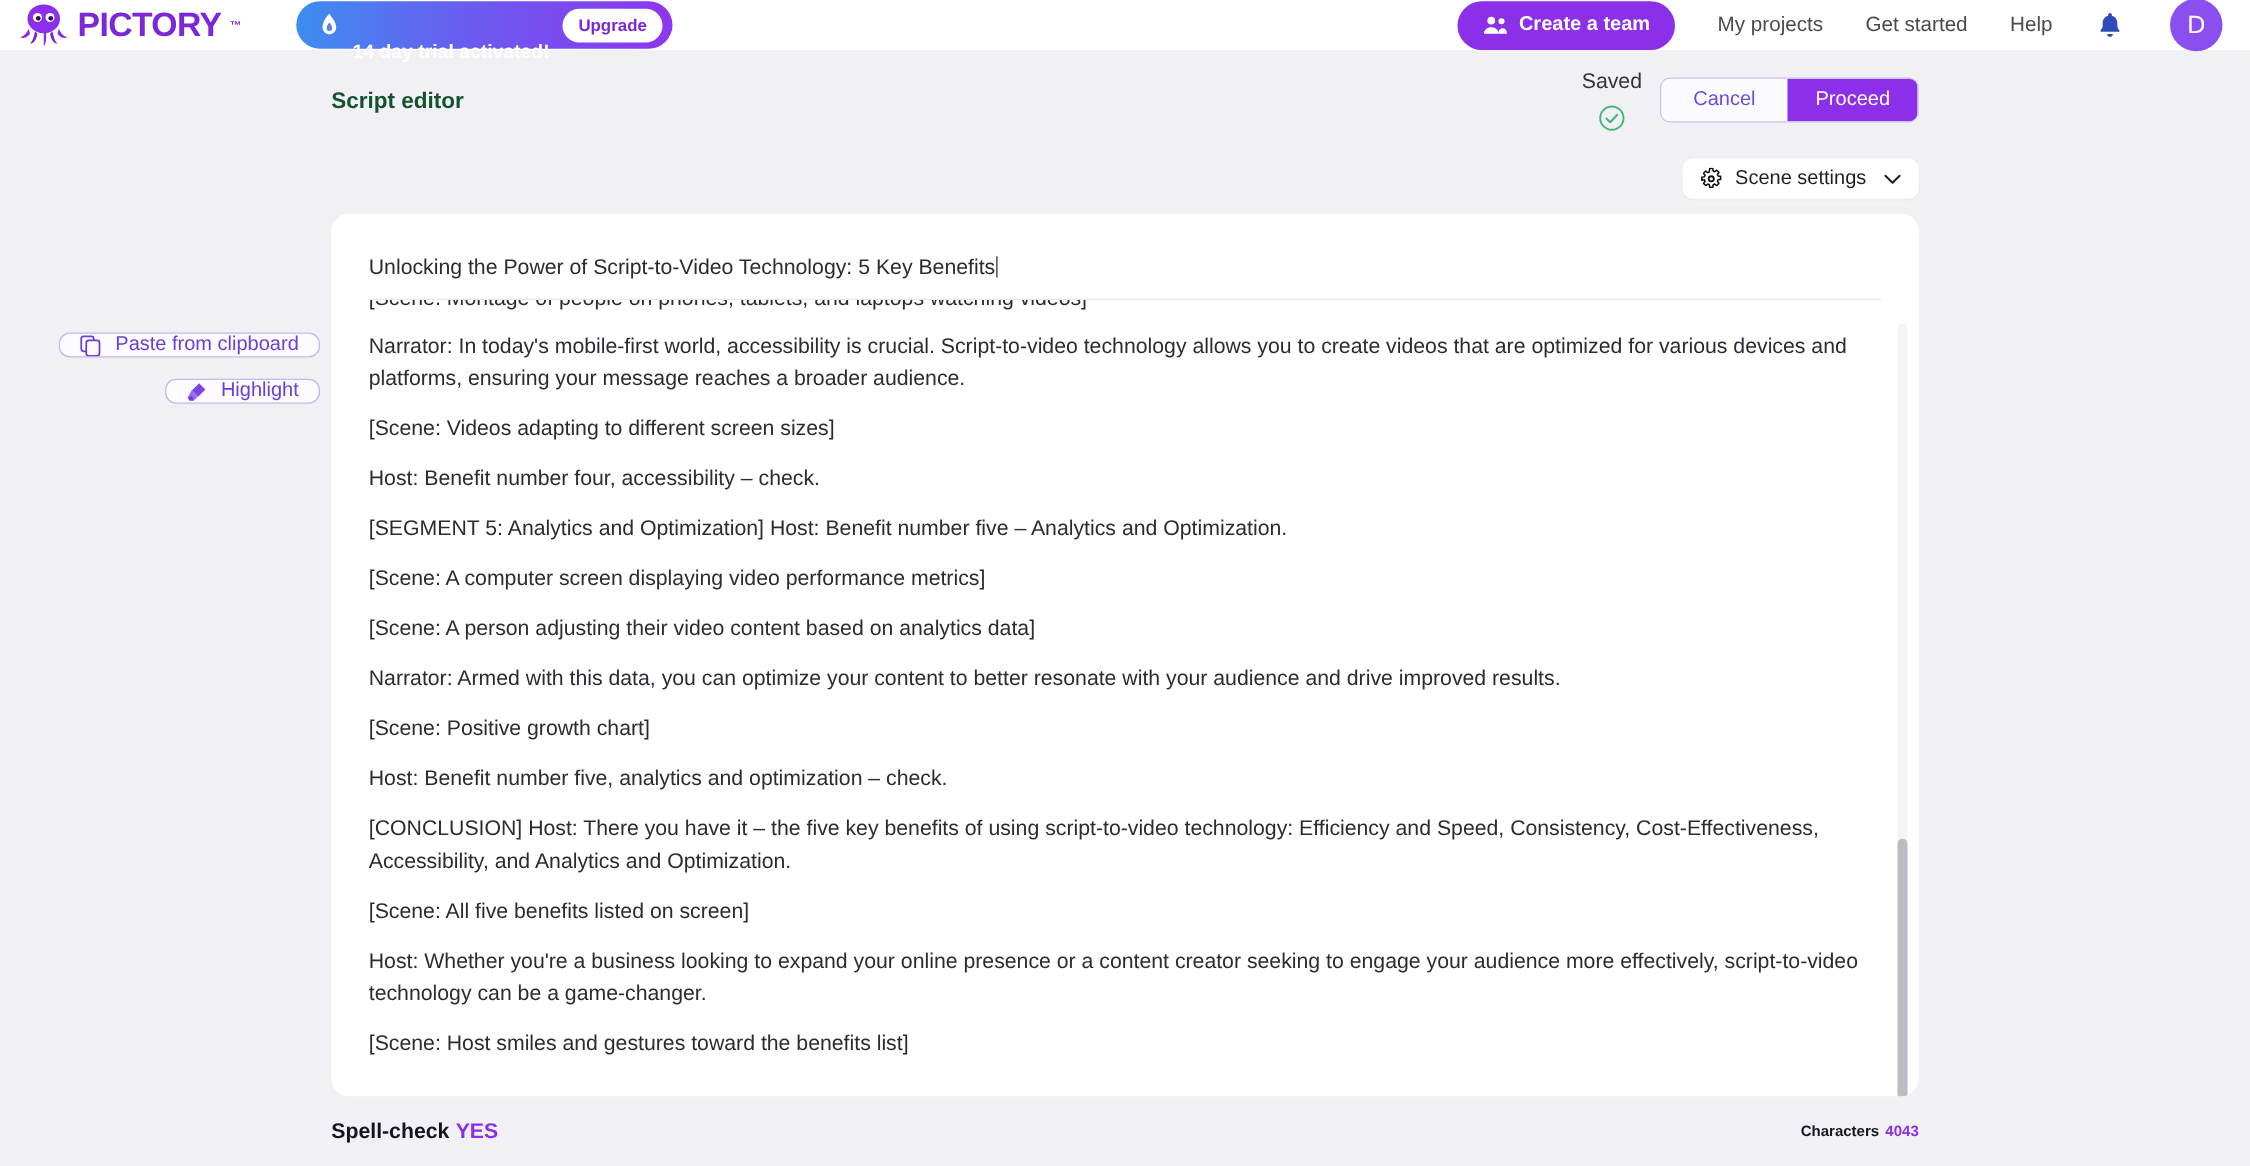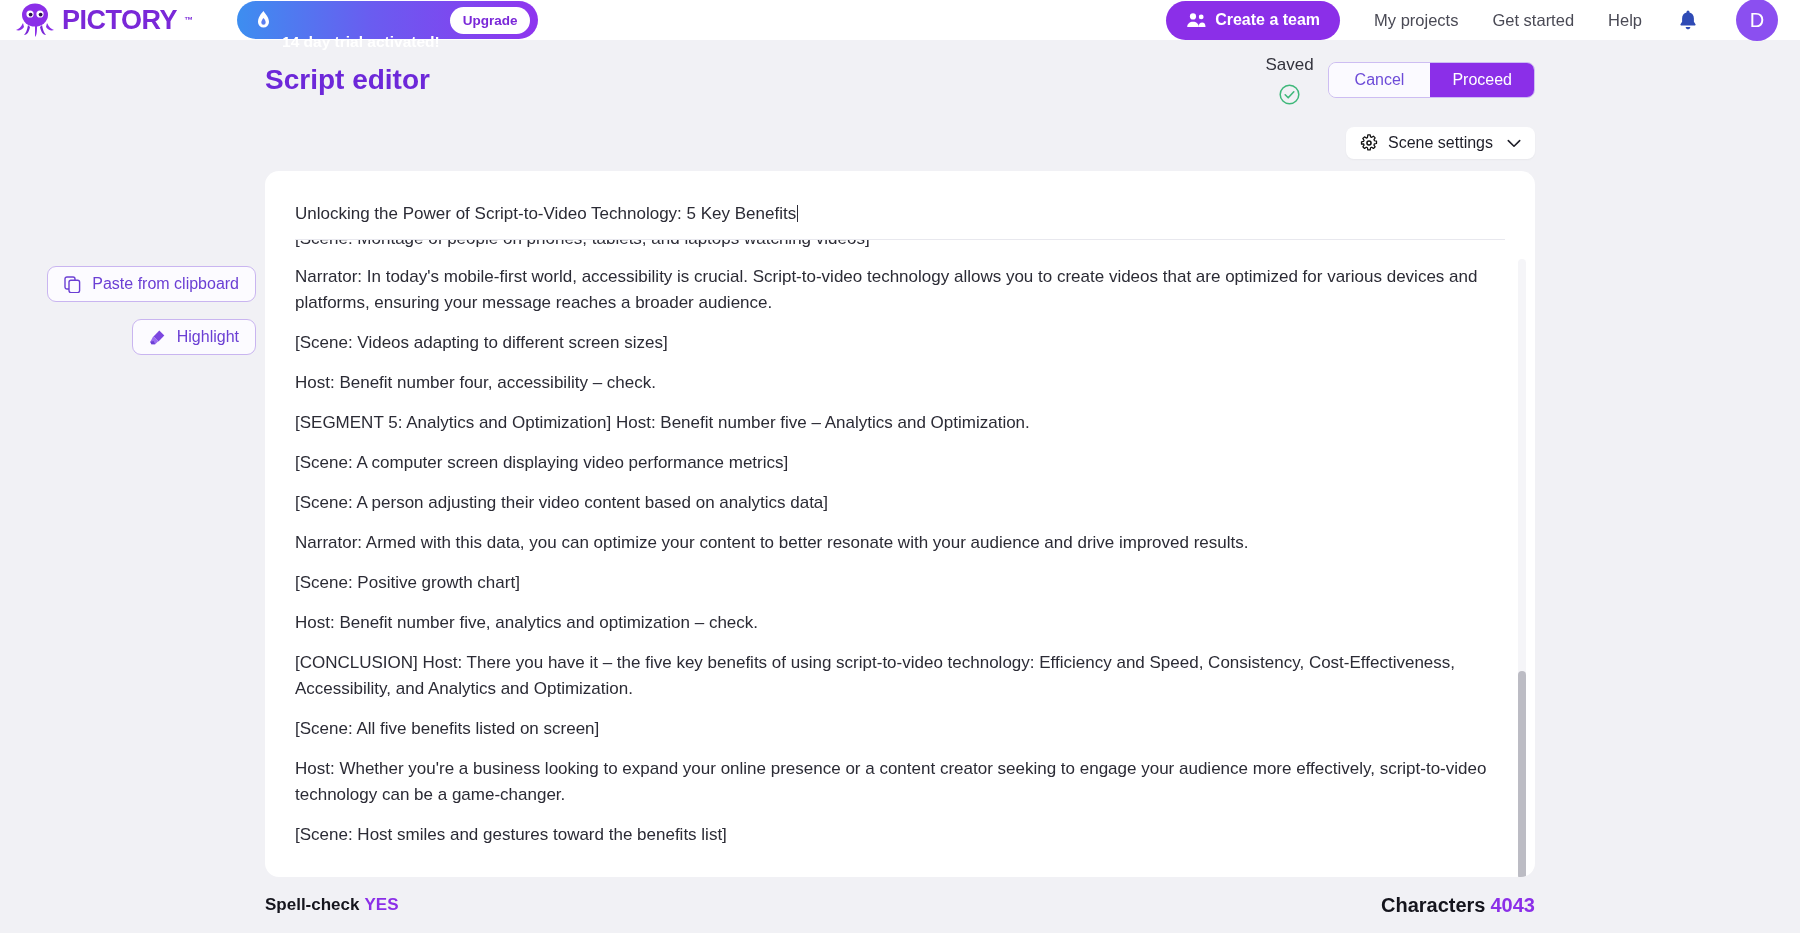--- a/index.html
+++ b/index.html
@@ -116,23 +116,23 @@
 
   
   .page-header {
     display: flex;
     align-items: center;
     padding: 18px 0 0 0;
     height: 62px;
   }
   .page-title {
     margin-left: 265px;
-    font-size: 28px;
+    font-size: 18px;
     font-weight: 700;
-    color: #6d28d9;
+    color: #14532d;
   }
   .header-actions {
     margin-left: auto;
     margin-right: 265px;
     display: flex;
     align-items: center;
     gap: 14px;
   }
   .saved-wrap { display: flex; align-items: center; gap: 9px; flex-direction: column; }
   .saved-text { font-size: 17px; color: #33333d; }
@@ -204,21 +204,21 @@
     display: flex;
     flex-direction: column;
     align-items: flex-end;
     gap: 17px;
     padding-right: 9px;
   }
   .rail-btn {
     background: #fcfbff;
     border: 1px solid #c9b5f0;
     border-radius: 9px;
-    height: 36px;
+    height: 20px;
     display: flex;
     align-items: center;
     gap: 11px;
     padding: 0 16px;
     color: #6b3fd4;
     font-size: 16px;
     cursor: pointer;
     font-family: "Liberation Sans", sans-serif;
   }
   .rail-icon { width: 17px; height: 17px; display:block; flex: none; }
@@ -308,21 +308,21 @@
   
   .footer {
     display: flex;
     align-items: center;
     padding: 0 265px;
     height: 56px;
     margin-top: 6px;
   }
   .foot-item { font-size: 17px; font-weight: 700; color: #15151d; }
   .foot-val { color: #8b2fe8; font-weight: 700; margin-left: 5px; }
-  .foot-right { margin-left: auto; font-size: 20px; font-weight: 700; color: #15151d; }
+  .foot-right { margin-left: auto; font-size: 12px; font-weight: 700; color: #15151d; }
 </style>
 </head>
 <body>
 
 <div class="topbar">
 
   <div class="logo-wrap">
     <span>
       <svg class="logo-mark" viewBox="0 0 42 38">
         <ellipse cx="21" cy="14" rx="13" ry="11.5" fill="#8b2fe8"></ellipse>

